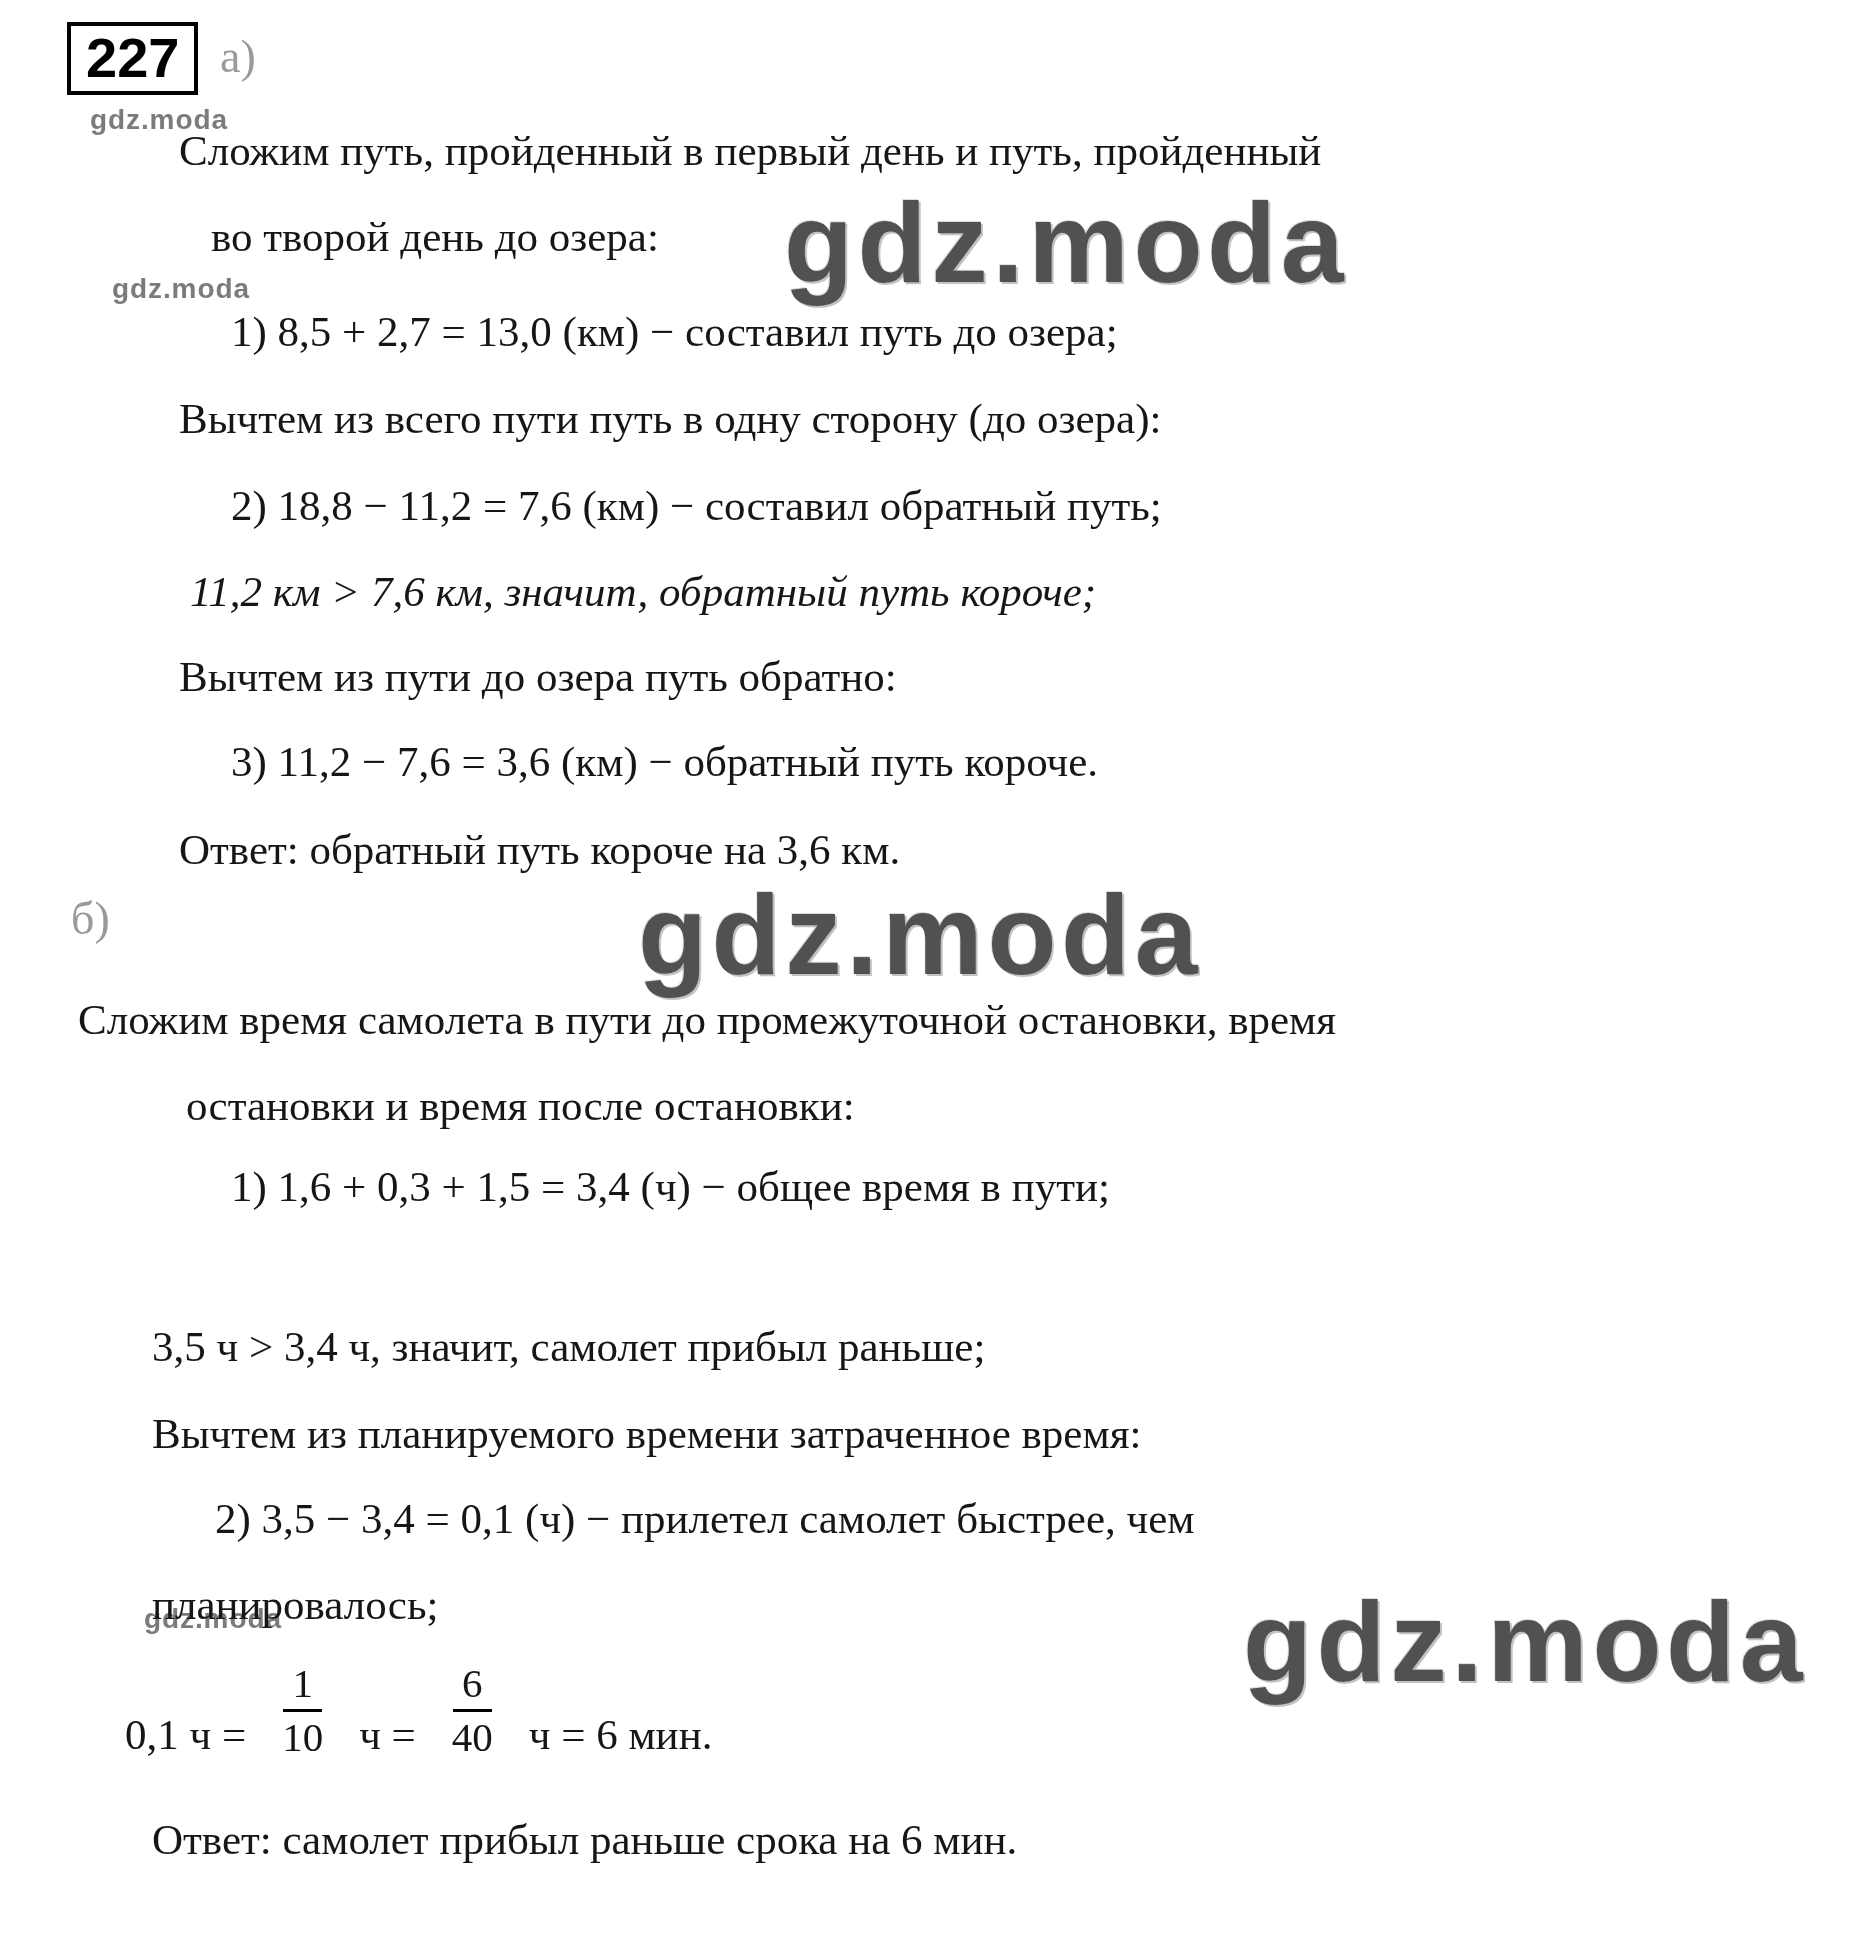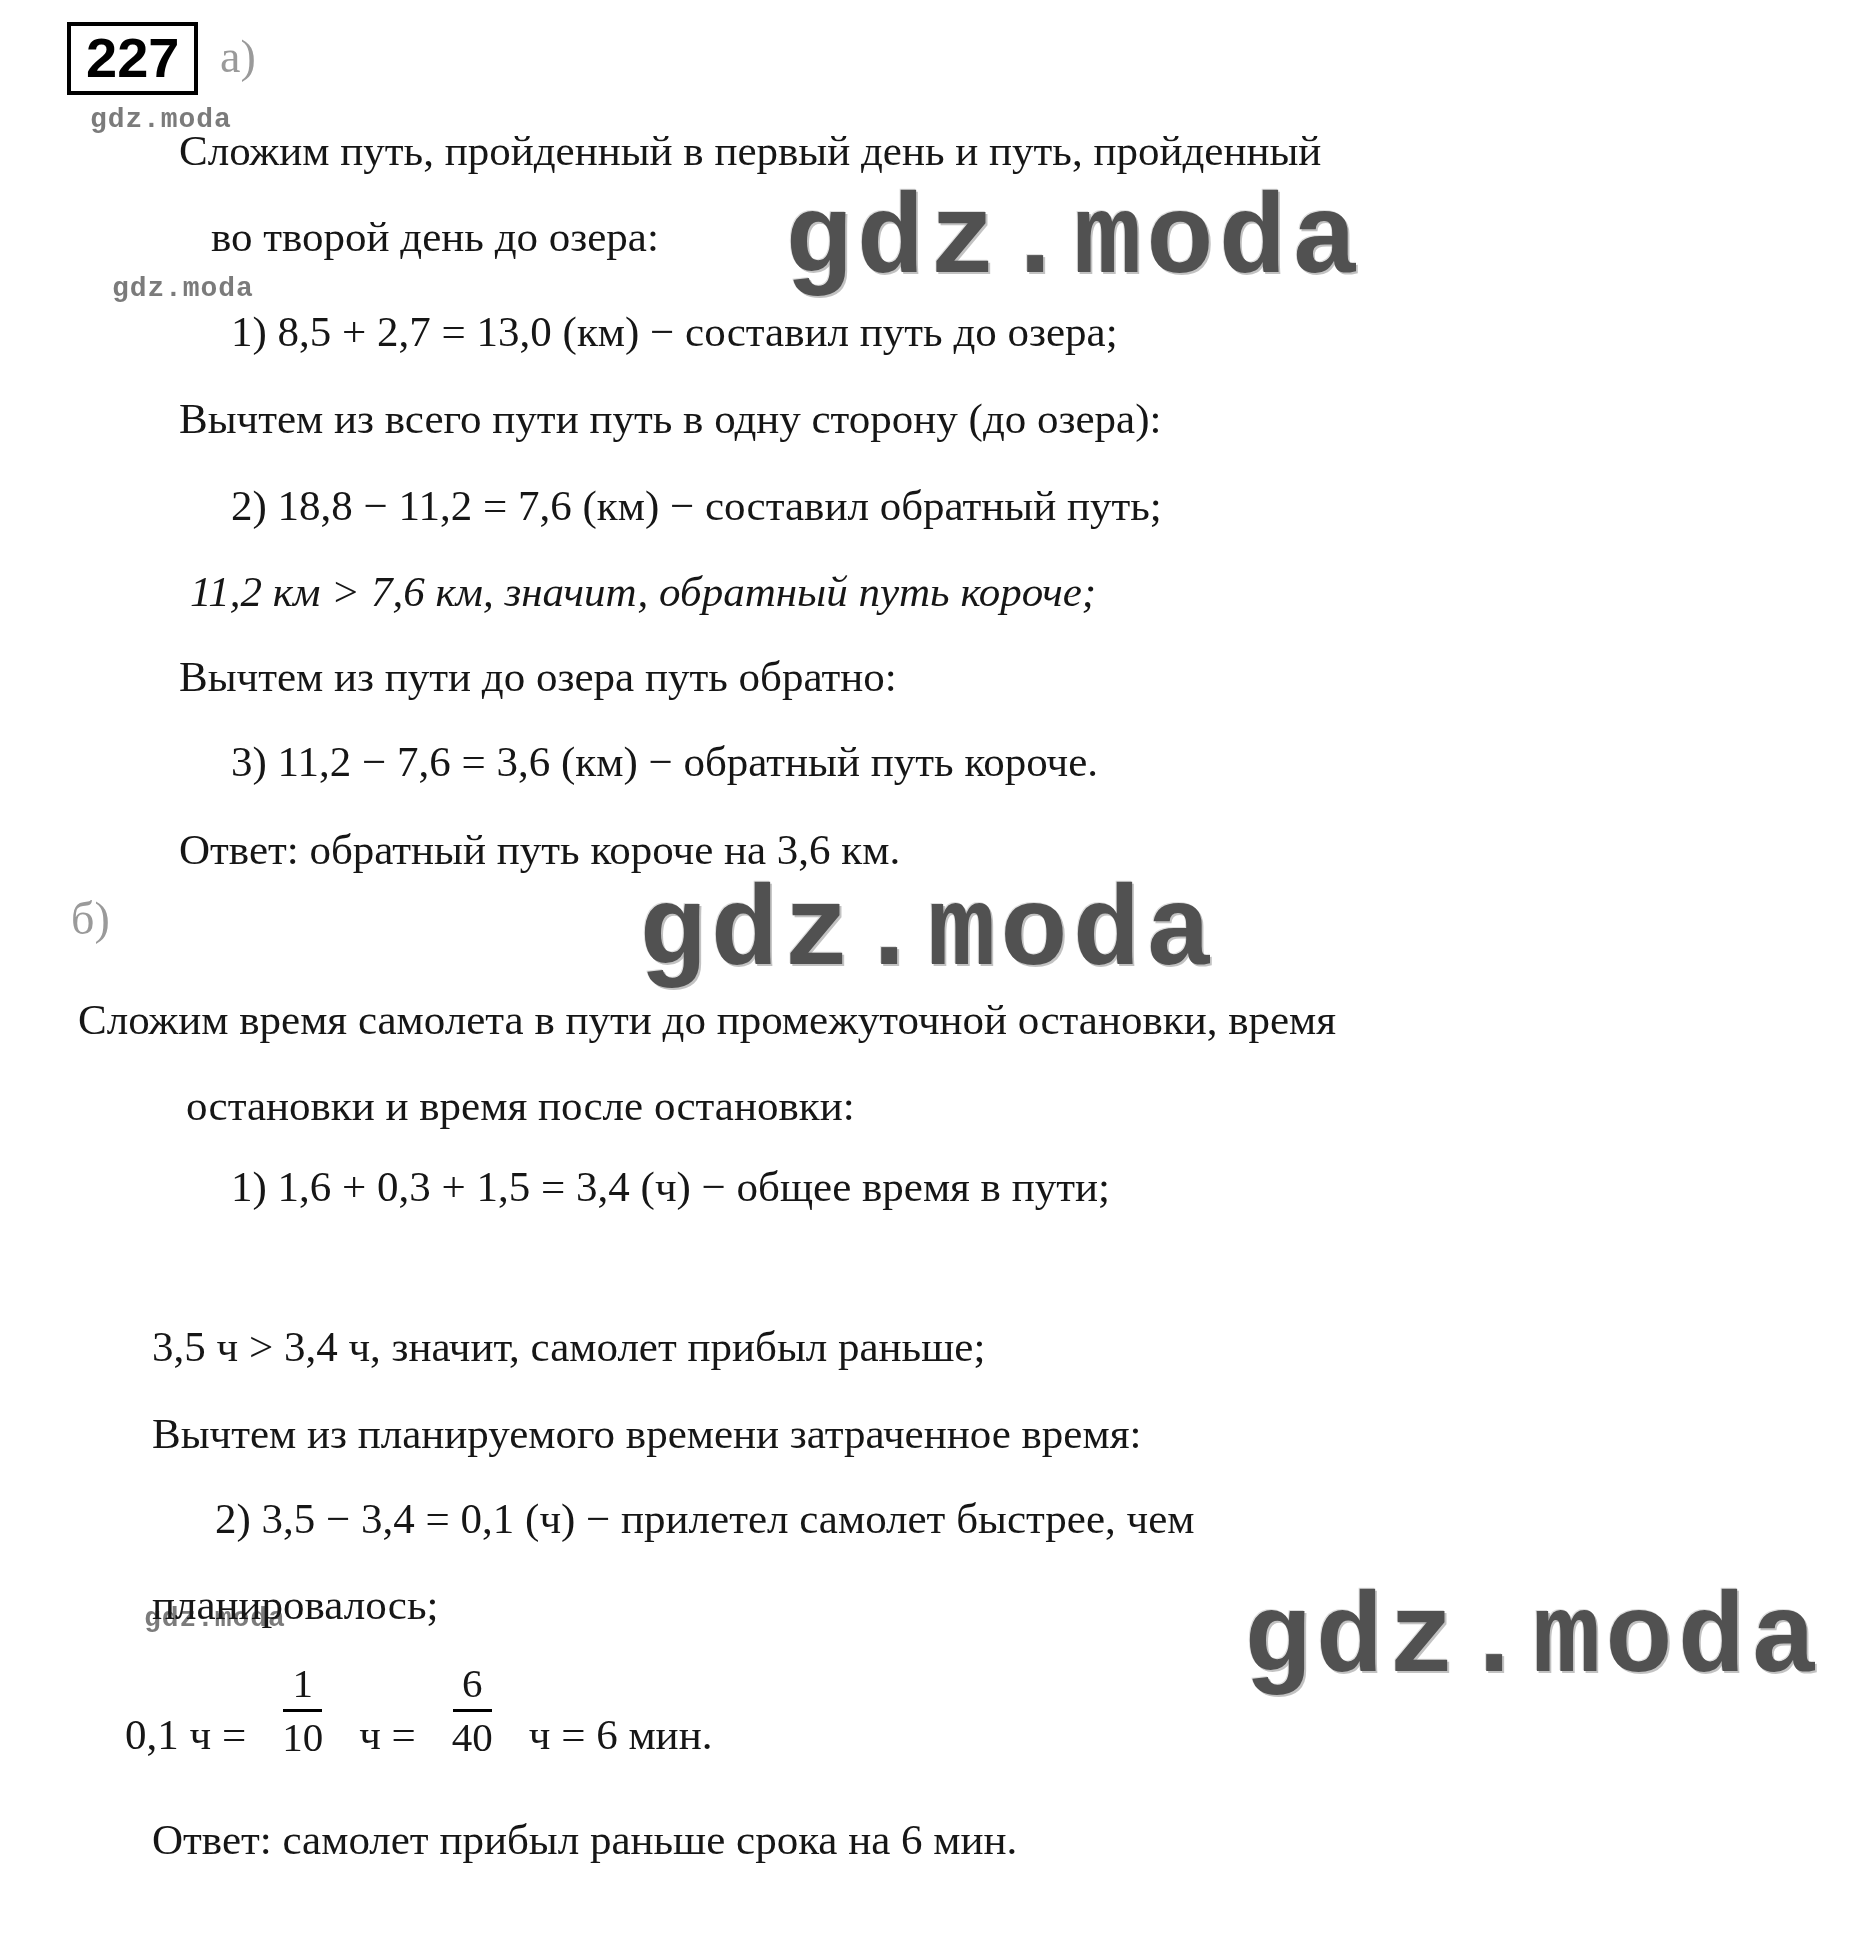--- a/index.html
+++ b/index.html
@@ -38,21 +38,21 @@
     background: #ffffff;
   }
   .part-label {
     position: absolute;
     font-size: 46px;
     color: #9a9a9a;
     font-family: "Liberation Serif", serif;
   }
   .wm {
     position: absolute;
-    font-family: Liberation Mono, monospace;
+    font-family: Liberation Sans, sans-serif;
     font-weight: 700;
     white-space: nowrap;
     pointer-events: none;
     text-align: center;
   }
   .wm-large {
     font-size: 113px;
     letter-spacing: 4.6px;
     color: #3a3a3a;
     opacity: 0.88;

